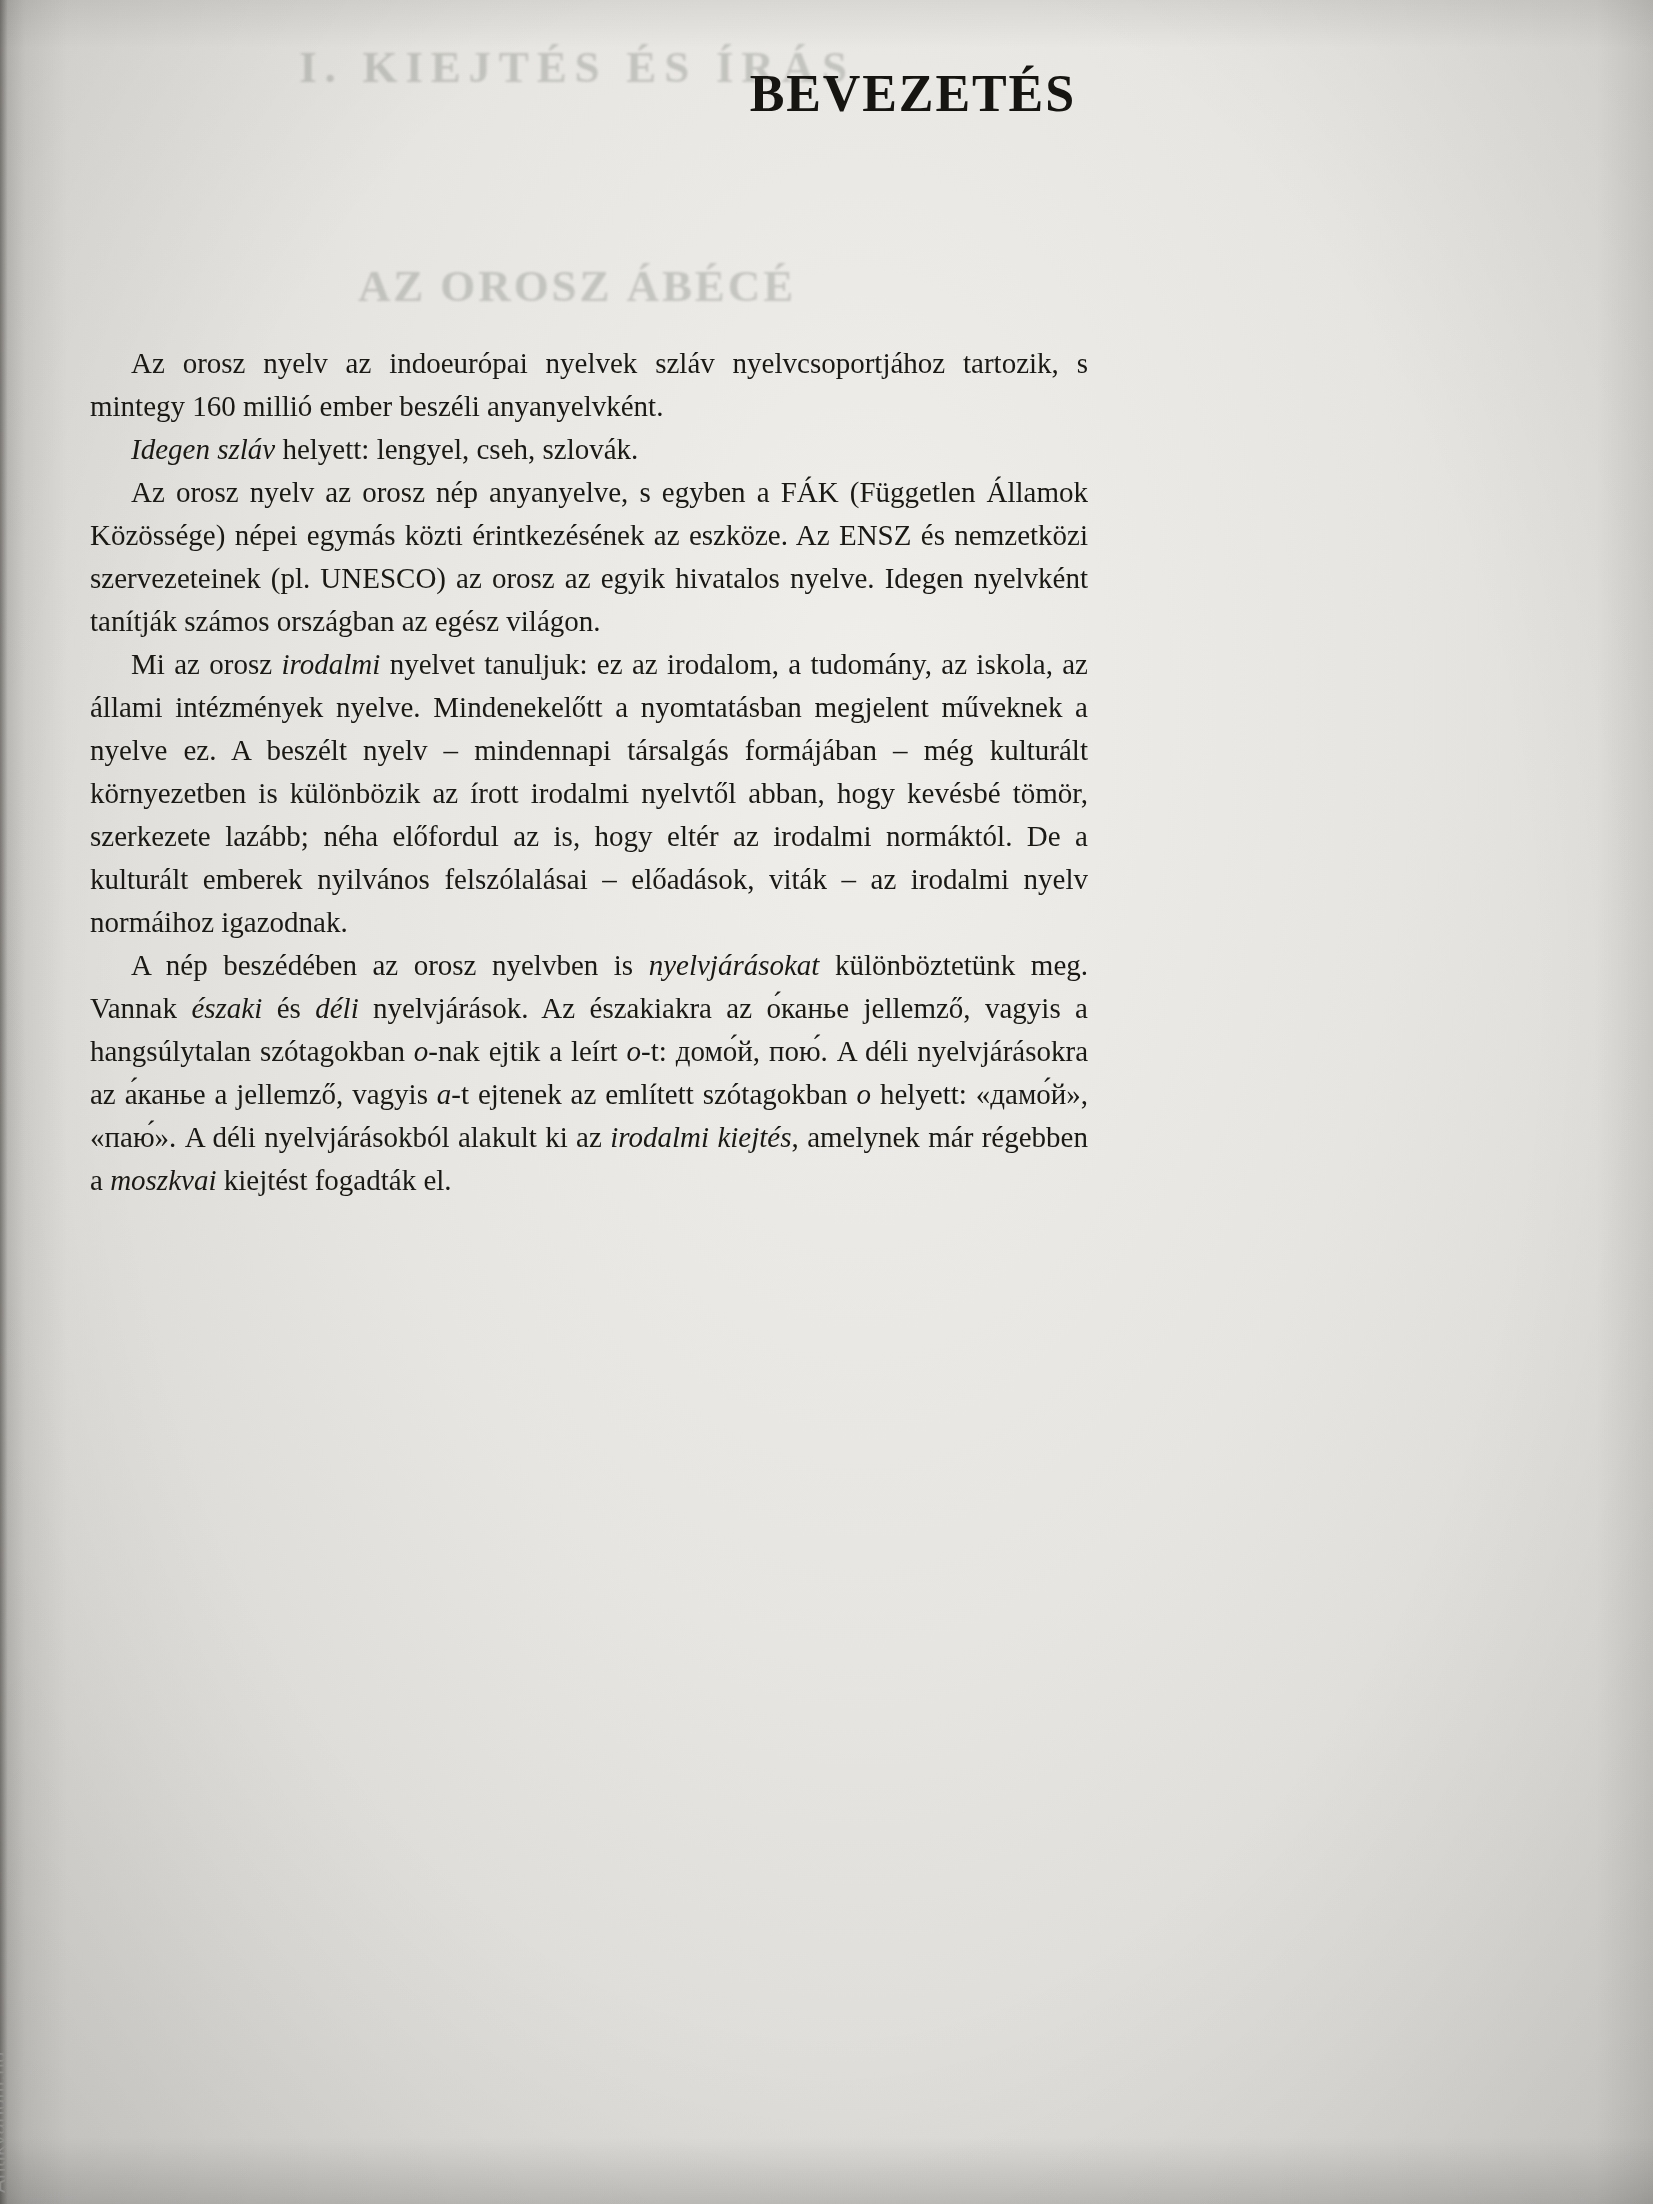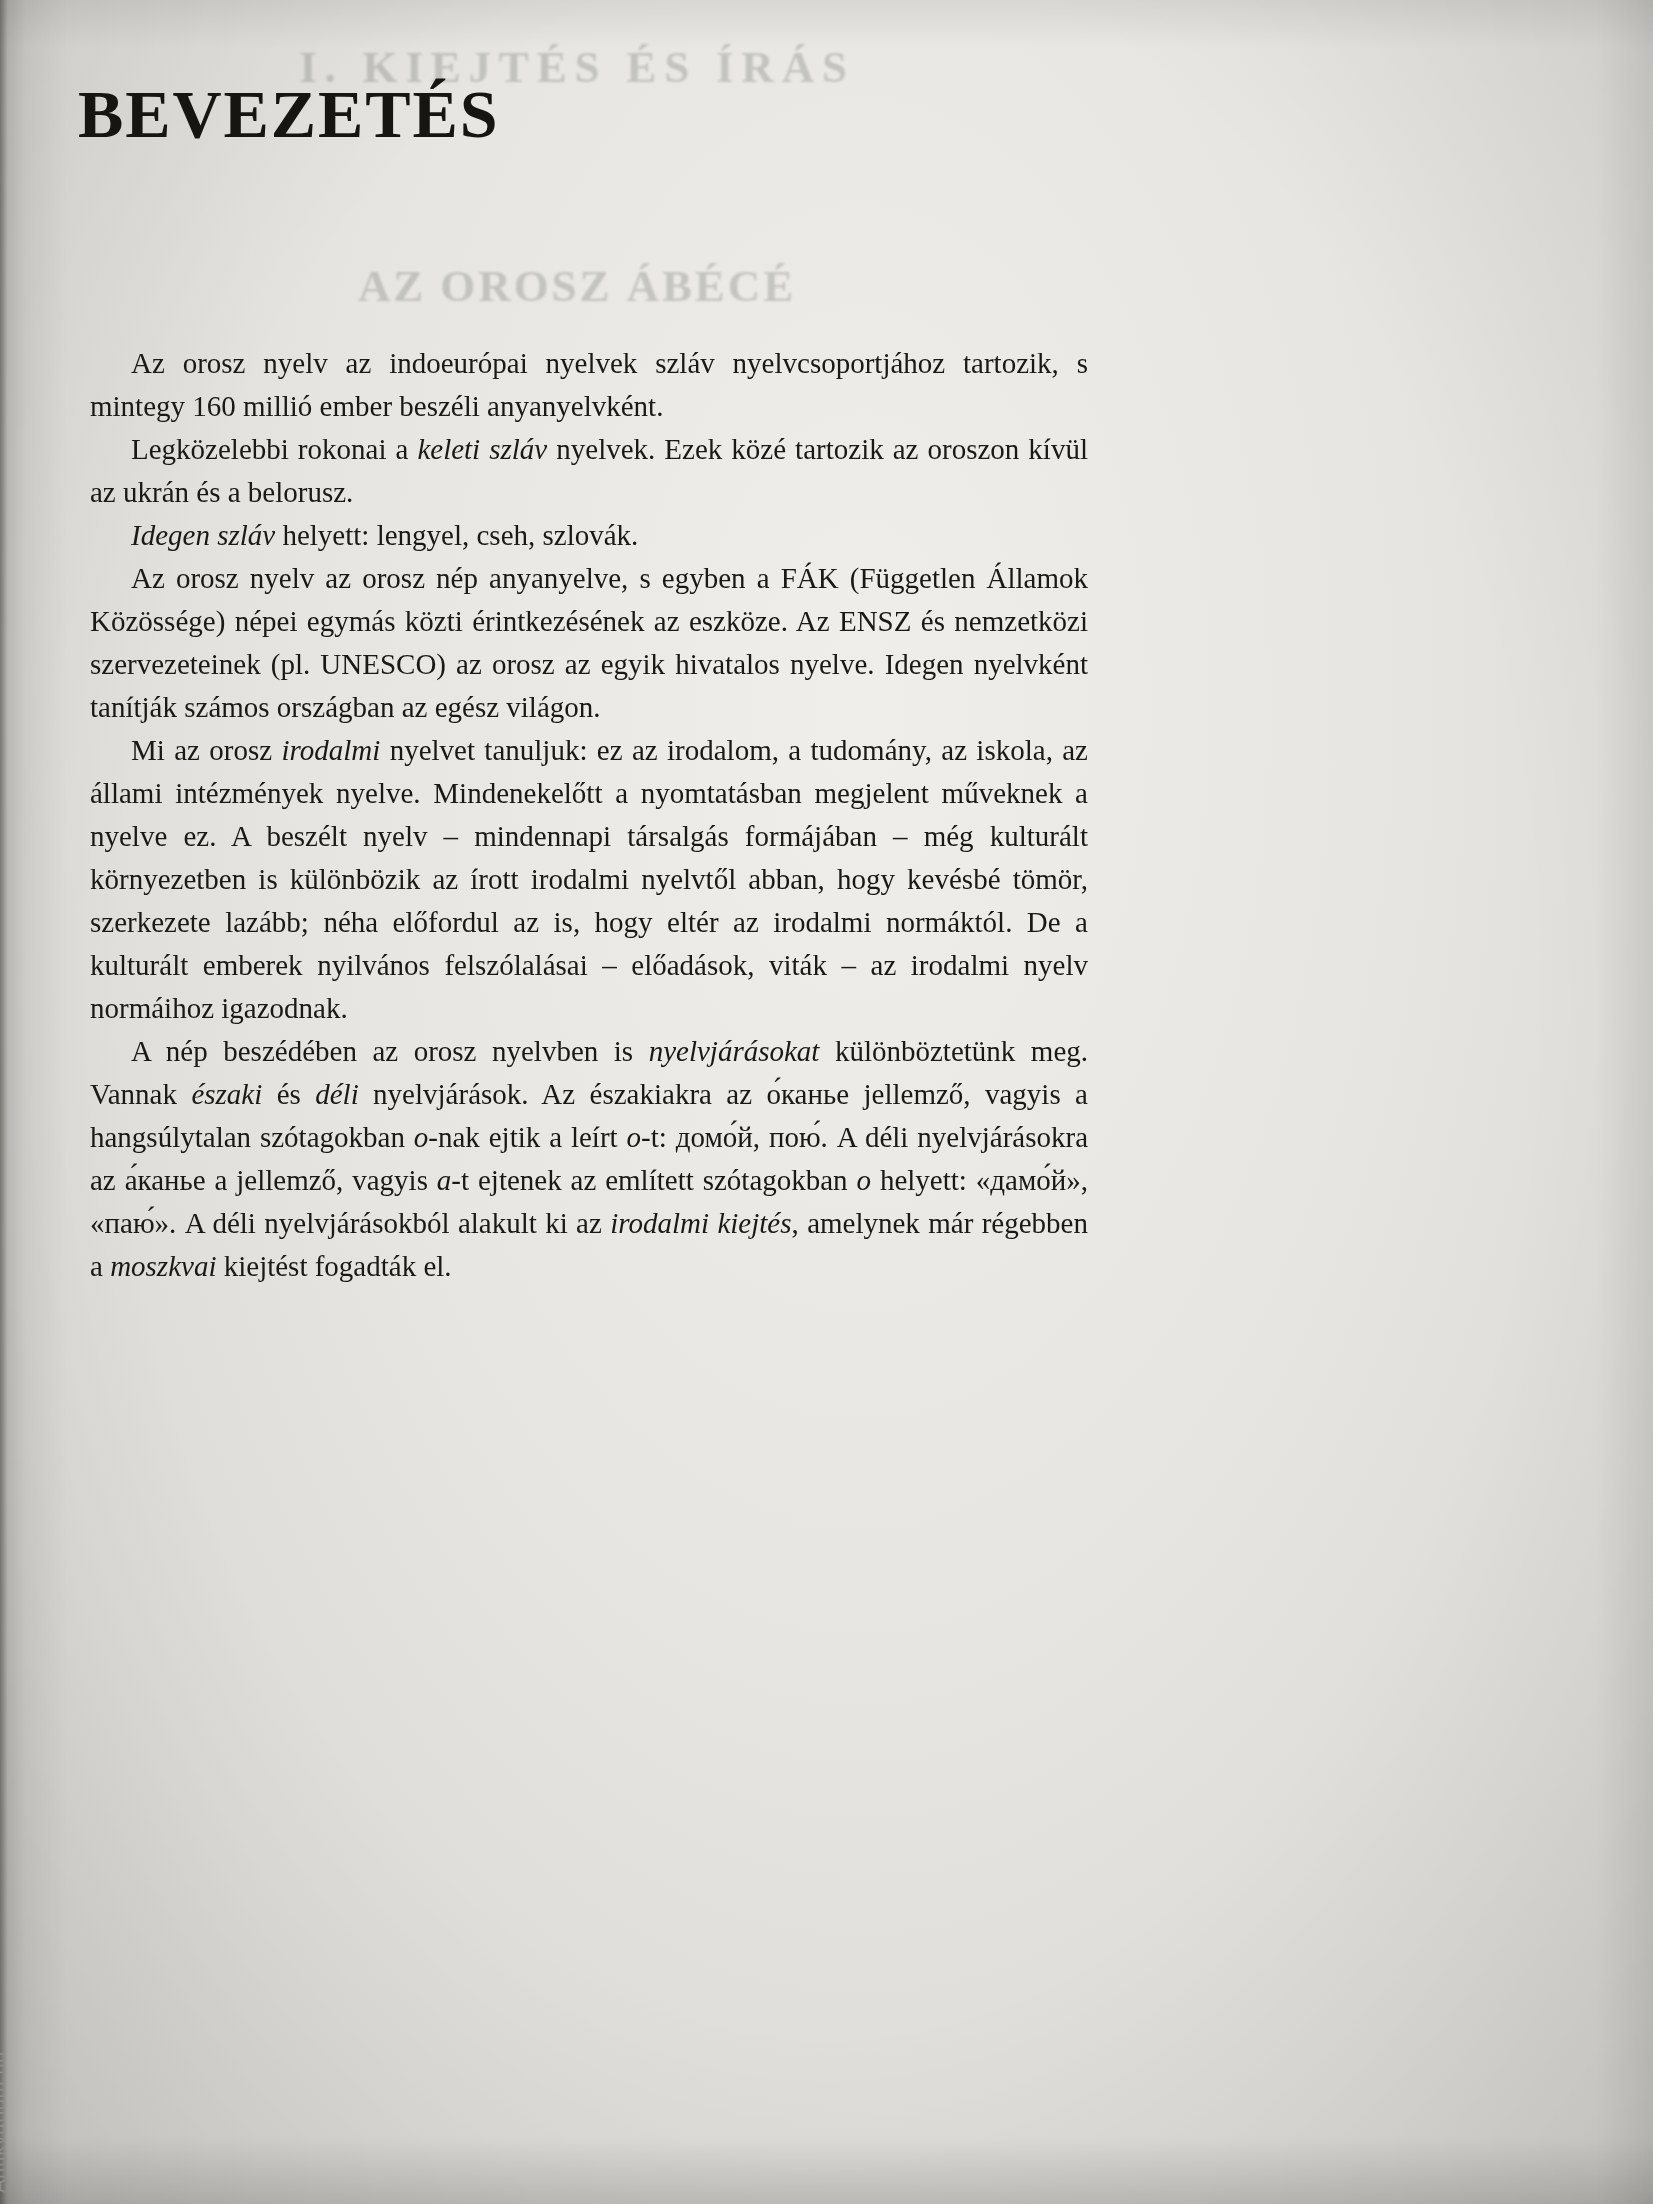--- a/index.html
+++ b/index.html
@@ -24,22 +24,22 @@
     position: absolute;
     inset: 0;
     pointer-events: none;
     background: radial-gradient(ellipse at 50% 45%, rgba(0,0,0,0) 60%, rgba(0,0,0,0.08) 100%);
   }
   .title {
     position: absolute;
     left: 78px;
     top: 29px;
     width: 998px;
-    text-align: left;
-    font-size: 68px;
+    text-align: right;
+    font-size: 52px;
     font-weight: bold;
     letter-spacing: 1.9px;
     color: #171512;
     z-index: 3;
   }
   .ghost {
     position: absolute;
     text-align: center;
     font-weight: bold;
     color: rgba(115,120,114,0.32);
@@ -100,21 +100,20 @@
 <div class="photo">
 
   <div class="ghost ghost-header">I. KIEJTÉS ÉS ÍRÁS</div>
 
   <div class="ghost ghost-subheader">AZ OROSZ ÁBÉCÉ</div>
 
   <h1 class="title">BEVEZETÉS</h1>
 
   <div class="body-text">
       <p><span>Az orosz nyelv az indoeurópai nyelvek szláv nyelvcsoportjához tartozik, s mintegy 160 millió ember beszéli anyanyelvként.</span></p>
-      <p><span>Legközelebbi rokonai a </span><i>keleti szláv</i><span> nyelvek. Ezek közé tartozik az oroszon kívül az ukrán és a belorusz.</span></p>
       <p><i>Idegen szláv</i><span> helyett: lengyel, cseh, szlovák.</span></p>
       <p><span>Az orosz nyelv az orosz nép anyanyelve, s egyben a FÁK (Független Államok Közössége) népei egymás közti érintkezésének az eszköze. Az ENSZ és nemzetközi szervezeteinek (pl. UNESCO) az orosz az egyik hivatalos nyelve. Idegen nyelvként tanítják számos országban az egész világon.</span></p>
       <p><span>Mi az orosz </span><i>irodalmi</i><span> nyelvet tanuljuk: ez az irodalom, a tudomány, az iskola, az állami intézmények nyelve. Mindenekelőtt a nyomtatásban megjelent műveknek a nyelve ez. A beszélt nyelv – mindennapi társalgás formájában – még kulturált környezetben is különbözik az írott irodalmi nyelvtől abban, hogy kevésbé tömör, szerkezete lazább; néha előfordul az is, hogy eltér az irodalmi normáktól. De a kulturált emberek nyilvános felszólalásai – előadások, viták – az irodalmi nyelv normáihoz igazodnak.</span></p>
       <p><span>A nép beszédében az orosz nyelvben is </span><i>nyelvjárásokat</i><span> különböztetünk meg. Vannak </span><i>északi</i><span> és </span><i>déli</i><span> nyelvjárások. Az északiakra az о́канье jellemző, vagyis a hangsúlytalan szótagokban </span><i>o</i><span>-nak ejtik a leírt </span><i>o</i><span>-t: домо́й, пою́. A déli nyelvjárásokra az а́канье a jellemző, vagyis </span><i>a</i><span>-t ejtenek az említett szótagokban </span><i>o</i><span> helyett: «дамо́й», «паю́». A déli nyelvjárásokból alakult ki az </span><i>irodalmi kiejtés</i><span>, amelynek már régebben a </span><i>moszkvai</i><span> kiejtést fogadták el.</span></p>
     </div>
 
   <div class="watermark">Antikvarium.hu</div>
 
   <div class="vignette"></div>
 </div>

